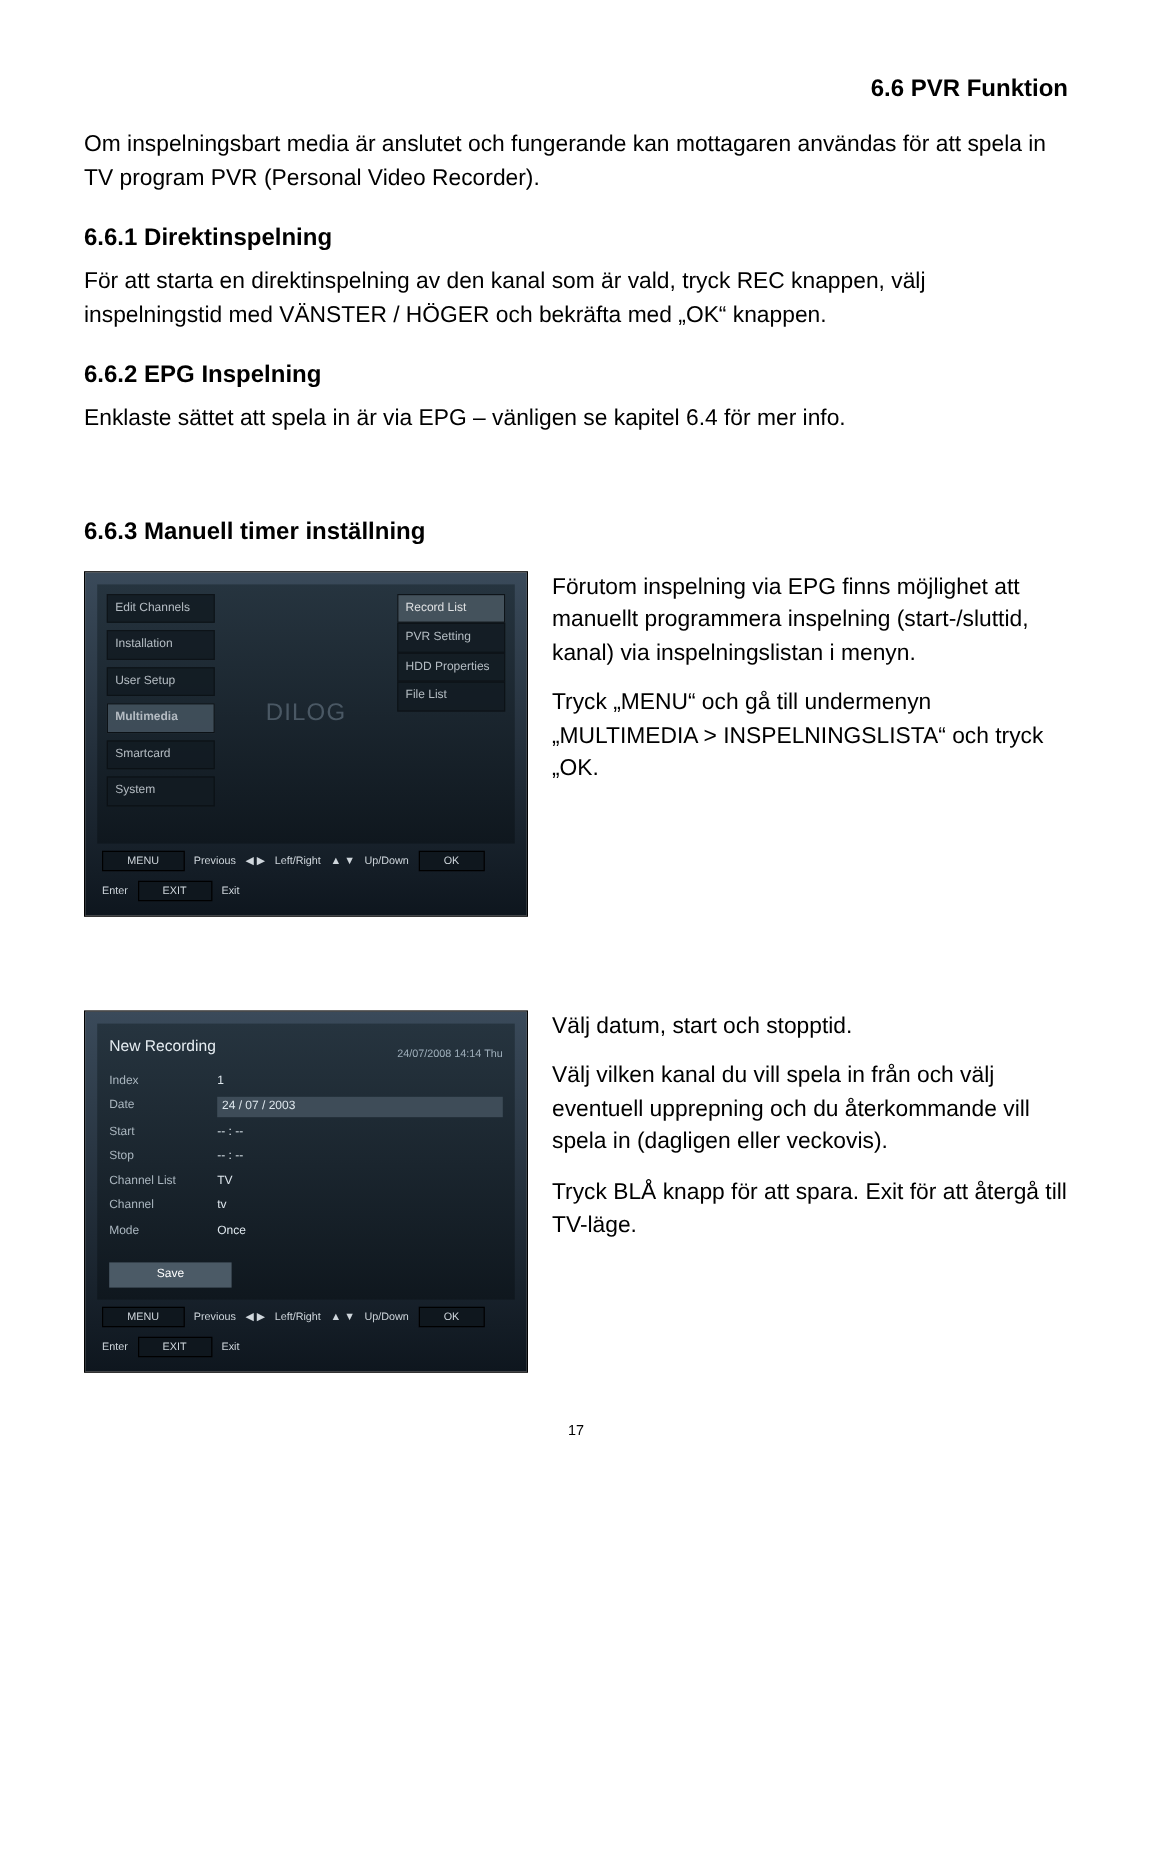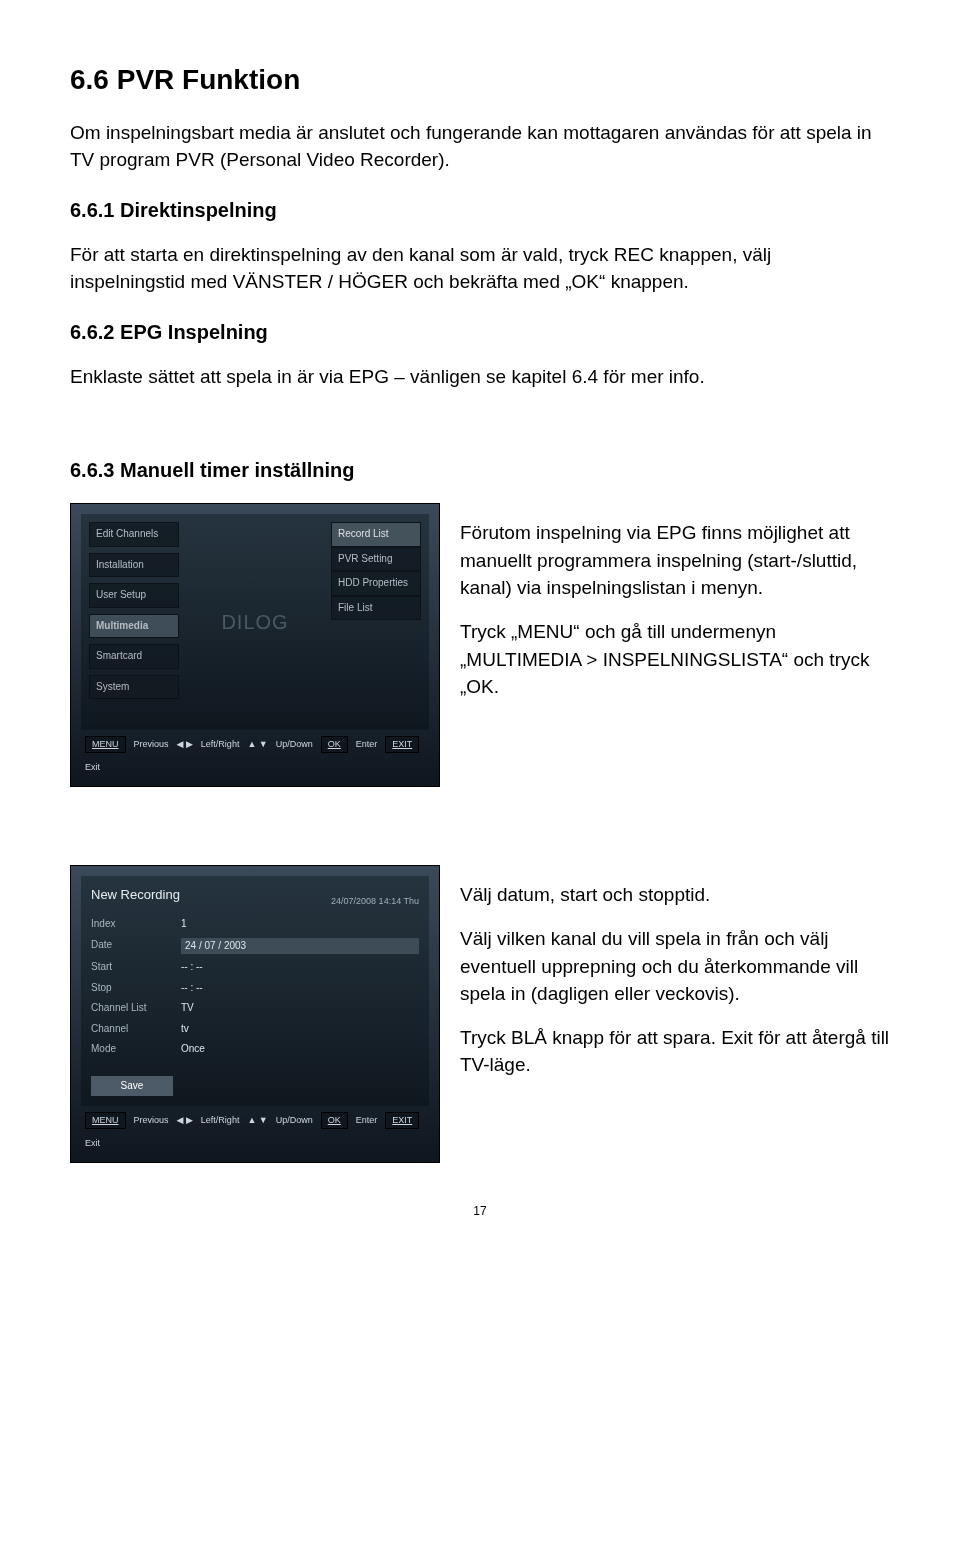--- a/index.html
+++ b/index.html
@@ -7,31 +7,32 @@
     padding: 60px 70px 40px 70px;
     font-family: Arial, Helvetica, sans-serif;
     font-size: 19px;
     line-height: 1.45;
     color: #000;
     background: #fff;
     width: 960px;
     box-sizing: border-box;
   }
   h2 {
-    font-size: 28px;
+    font-size: 20px;
     font-weight: bold;
     margin: 0 0 18px 0;
+    text-align: right;
   }
   h3 {
     font-size: 20px;
     font-weight: bold;
     margin: 22px 0 8px 0;
   }
   p {
-    margin: 16px 0 14px 0;
+    margin: 0 0 14px 0;
   }
   .row {
     display: flex;
     align-items: flex-start;
     gap: 20px;
     margin-top: 18px;
   }
   .row .txtcol {
     flex: 1;
   }
@@ -95,22 +96,21 @@
     display: flex;
     gap: 8px;
     padding: 6px 4px 2px 4px;
     font-size: 9px;
     align-items: center;
     flex-wrap: wrap;
   }
   .tv .fbtn {
     background: #0f171e;
     border: 1px solid #000;
-    padding: 1px 6px;
-    text-decoration: underline;
+    padding: 1px 20px;
   }
 
   .tv2 .body {
     background: linear-gradient(180deg,#26343f,#0f171e);
     padding: 10px;
     min-height: 200px;
   }
   .tv2 .title2 {
     font-size: 13px;
     color: #e6edf2;
@@ -130,21 +130,21 @@
     font-size: 10px;
   }
   .tv2 .frow .lbl { width: 80px; color: #aab6bf; }
   .tv2 .frow .val { flex:1; color: #dde6ec; }
   .tv2 .frow.sel .val { background:#3e4c58; padding:1px 4px; }
   .tv2 .save {
     width: 70px;
     text-align: center;
     background: #4b5a66;
     color: #fff;
-    padding: 3px 6px;
+    padding: 3px 16px;
     margin-top: 16px;
     font-size: 10px;
   }
   .pagenum {
     text-align: center;
     margin-top: 40px;
     font-size: 12px;
   }
 </style>
 </head>

